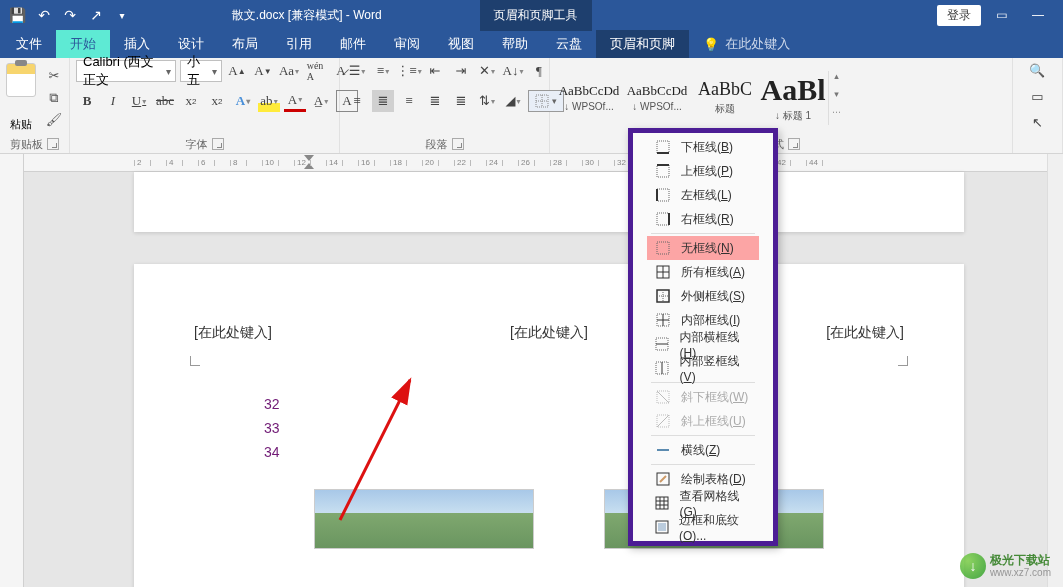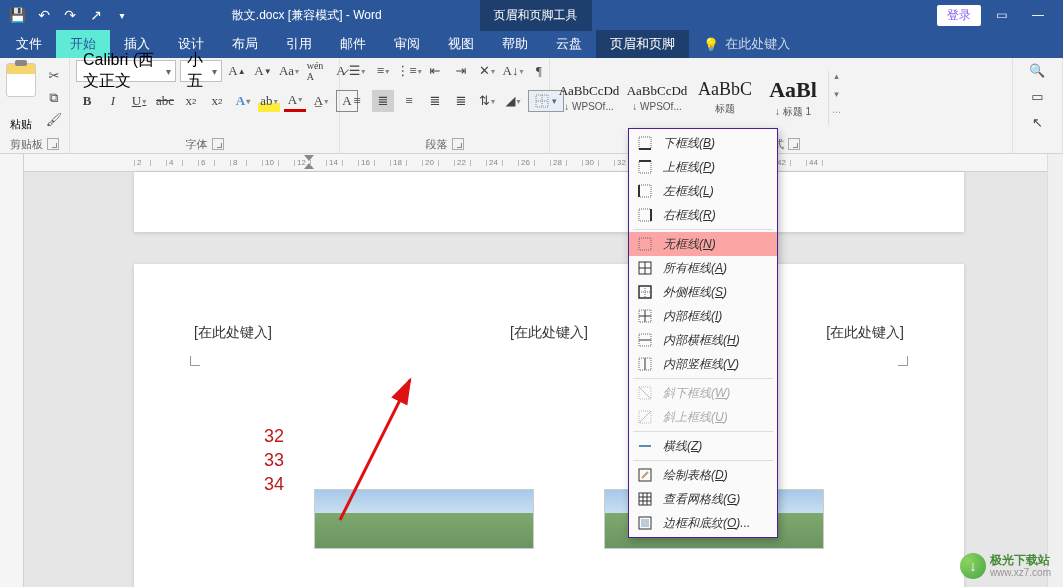--- a/index.html
+++ b/index.html
@@ -5,21 +5,21 @@
 * { margin: 0; padding: 0; box-sizing: border-box; font-family: "Microsoft YaHei", sans-serif; }
 body { width: 1063px; height: 587px; overflow: hidden; background: #fff; position: relative; }
 
 
 .titlebar { height: 30px; background: #2b579a; display: flex; align-items: center; color: #fff; font-size: 12px; }
 .titlebar-left { display: flex; align-items: center; gap: 2px; padding-left: 6px; }
 .qat-btn { width: 24px; height: 24px; display: flex; align-items: center; justify-content: center; color: #fff; font-size: 14px; }
 .titlebar-center { flex: 1; text-align: center; }
 .context-tab-group { background: #1e3f6e; padding: 6px 14px; height: 32px; display: flex; align-items: center; }
 .titlebar-right { display: flex; align-items: center; gap: 6px; padding-right: 10px; }
-.login-btn { background: #fff; color: #8b5cf6; padding: 2px 10px; font-size: 12px; border-radius: 2px; }
+.login-btn { background: #fff; color: #404040; padding: 2px 10px; font-size: 12px; border-radius: 2px; }
 .win-btn { width: 30px; height: 28px; display: flex; align-items: center; justify-content: center; }
 
 
 .tabstrip { height: 28px; background: #2b579a; display: flex; align-items: stretch; padding-left: 2px; }
 .tab { padding: 0 14px; color: #fff; font-size: 13px; display: flex; align-items: center; }
 .tab.active { background: #5eead4; color: #2b579a; }
 .tab.context { background: #1e3f6e; color: #fff; }
 .tell-me { display: flex; align-items: center; color: #cdd8ea; font-size: 13px; padding-left: 14px; gap: 6px;}
 .tell-me-bulb { font-size: 13px; }
 
@@ -34,21 +34,21 @@
 .paste-btn { display: flex; flex-direction: column; align-items: center; width: 40px; }
 .paste-icon { width: 30px; height: 34px; background: linear-gradient(#f7d56e,#f7d56e 30%,#fff 30%); border: 1px solid #ccc; border-radius: 3px; position: relative; }
 .paste-icon::before { content: ''; position: absolute; top: -4px; left: 8px; width: 12px; height: 6px; background: #888; border-radius: 2px; }
 .paste-label { font-size: 11px; margin-top: 20px; }
 .clip-side { display: flex; flex-direction: column; gap: 4px; padding-left: 4px; }
 .clip-small { width: 20px; height: 18px; display:flex; align-items:center; justify-content:center; font-size:13px; color:#555; }
 
 .font-grp { width: 270px; }
 .font-row { display: flex; gap: 4px; align-items: center; }
 .font-row + .font-row { margin-top: 4px; }
-.combo { height: 22px; border: 1px solid #c0c0c0; background: #fff; font-size: 16px; display: flex; align-items: center; padding: 0 18px 0 6px; position: relative; }
+.combo { height: 22px; border: 1px solid #c0c0c0; background: #fff; font-size: 13px; display: flex; align-items: center; padding: 0 18px 0 6px; position: relative; }
 .combo::after { content: '▾'; position: absolute; right: 4px; color: #666; font-size: 10px; }
 .combo.font-name { width: 100px; }
 .combo.font-size { width: 42px; }
 .rbtn { width: 22px; height: 22px; display: flex; align-items: center; justify-content: center; font-size: 13px; color: #444; font-family: "Times New Roman", serif; }
 .rbtn sup { font-size: 8px; }
 .rbtn.bold { font-weight: bold; }
 .rbtn.italic { font-style: italic; }
 .rbtn.underline { text-decoration: underline; }
 .rbtn.strike { text-decoration: line-through; }
 .drop::after { content: '▾'; font-size: 8px; color: #888; margin-left: 1px; }
@@ -56,21 +56,21 @@
 .para-grp { width: 210px; }
 .border-btn { border: 1px solid #999; background: #e8eef7; padding: 0 6px; height: 22px; display: flex; align-items: center; }
 .border-btn .grid-ic { width: 14px; height: 14px; display: inline-block; }
 
 .styles-grp { flex: 1; min-width: 280px; }
 .style-gallery { display: flex; gap: 2px; height: 58px; align-items: center; }
 .style-item { width: 66px; height: 56px; border: 1px solid transparent; display: flex; flex-direction: column; align-items: center; justify-content: center; font-size: 10px; }
 .style-preview { font-family: "Times New Roman", serif; color: #222; }
 .style-preview.s1 { font-size: 13px; }
 .style-preview.s3 { font-size: 18px; }
-.style-preview.s4 { font-size: 22px; font-weight: bold; }
+.style-preview.s4 { font-size: 30px; font-weight: bold; }
 .style-name { color: #555; margin-top: 2px; }
 .gallery-more { width: 16px; display: flex; flex-direction: column; border-left: 1px solid #ddd; }
 .gallery-more span { height: 18px; font-size: 9px; color: #777; text-align: center; }
 
 .edit-grp { width: 50px; }
 .edit-grp .rbtn { width: 40px; }
 
 
 .workspace { position: absolute; top: 154px; left: 0; right: 0; bottom: 0; background: #e6e6e6; display: flex; }
 .vruler { width: 24px; background: #f5f5f5; border-right: 1px solid #d0d0d0; }
@@ -83,27 +83,27 @@
 .indent-marker::before { content: ''; position: absolute; top: 0; left: 0; border-left: 5px solid transparent; border-right: 5px solid transparent; border-top: 6px solid #888; }
 .indent-marker::after { content: ''; position: absolute; bottom: 0; left: 0; border-left: 5px solid transparent; border-right: 5px solid transparent; border-bottom: 6px solid #888; }
 
 .page-top { position: absolute; left: 110px; top: 18px; width: 830px; height: 60px; background: #fff; box-shadow: 0 1px 4px rgba(0,0,0,0.15); }
 .page { position: absolute; left: 110px; top: 110px; width: 830px; height: 500px; background: #fff; box-shadow: 0 1px 4px rgba(0,0,0,0.15); }
 .header-zone { position: absolute; top: 60px; left: 0; right: 0; display: flex; justify-content: space-between; padding: 0 60px; font-size: 14px; color: #333; }
 .header-field { }
 .header-marks { position: absolute; top: 92px; left: 56px; right: 56px; height: 14px; }
 .hmark { position: absolute; width: 10px; height: 10px; border-left: 1px solid #999; border-bottom: 1px solid #999; }
 .hmark.right { border-left: none; border-right: 1px solid #999; right: 0; }
-.body-text { position: absolute; top: 128px; left: 130px; font-size: 18px; color: #b91c1c; line-height: 24px; margin-top: 32px; }
+.body-text { position: absolute; top: 128px; left: 130px; font-size: 14px; color: #701a75; line-height: 24px; }
 .body-text div { }
 .img-row { position: absolute; top: 225px; left: 180px; right: 60px; display: flex; gap: 70px; }
 .img-placeholder { width: 220px; height: 60px; background: linear-gradient(#a8c8e8 0%, #c8dff0 40%, #7fa86f 40%, #6a9560 100%); border: 1px solid #ccc; }
 
 
-.border-menu { position: absolute; left: 628px; top: 128px; width: 150px; background: #fafafa; border: 1px solid #4c1d95; box-shadow: 2px 3px 8px rgba(0,0,0,0.25); padding: 2px 0; z-index: 100; font-style: italic; }
+.border-menu { position: absolute; left: 628px; top: 128px; width: 150px; background: #fafafa; border: 5px solid #4c1d95; box-shadow: 2px 3px 8px rgba(0,0,0,0.25); padding: 2px 14px; z-index: 100; }
 .menu-item { height: 24px; display: flex; align-items: center; padding: 0 10px 0 8px; font-size: 12px; color: #333; gap: 10px; }
 .menu-item.hover { background: #fca5a5; }
 .menu-item .mic { width: 16px; height: 16px; display: flex; align-items: center; justify-content: center; }
 .menu-item .mlabel u { text-decoration: underline; }
 .menu-sep { height: 1px; background: #ddd; margin: 2px 4px; }
 .mic svg { width: 14px; height: 14px; }
 
 
 .arrow { position: absolute; pointer-events: none; }
 .arrow svg { overflow: visible; }

